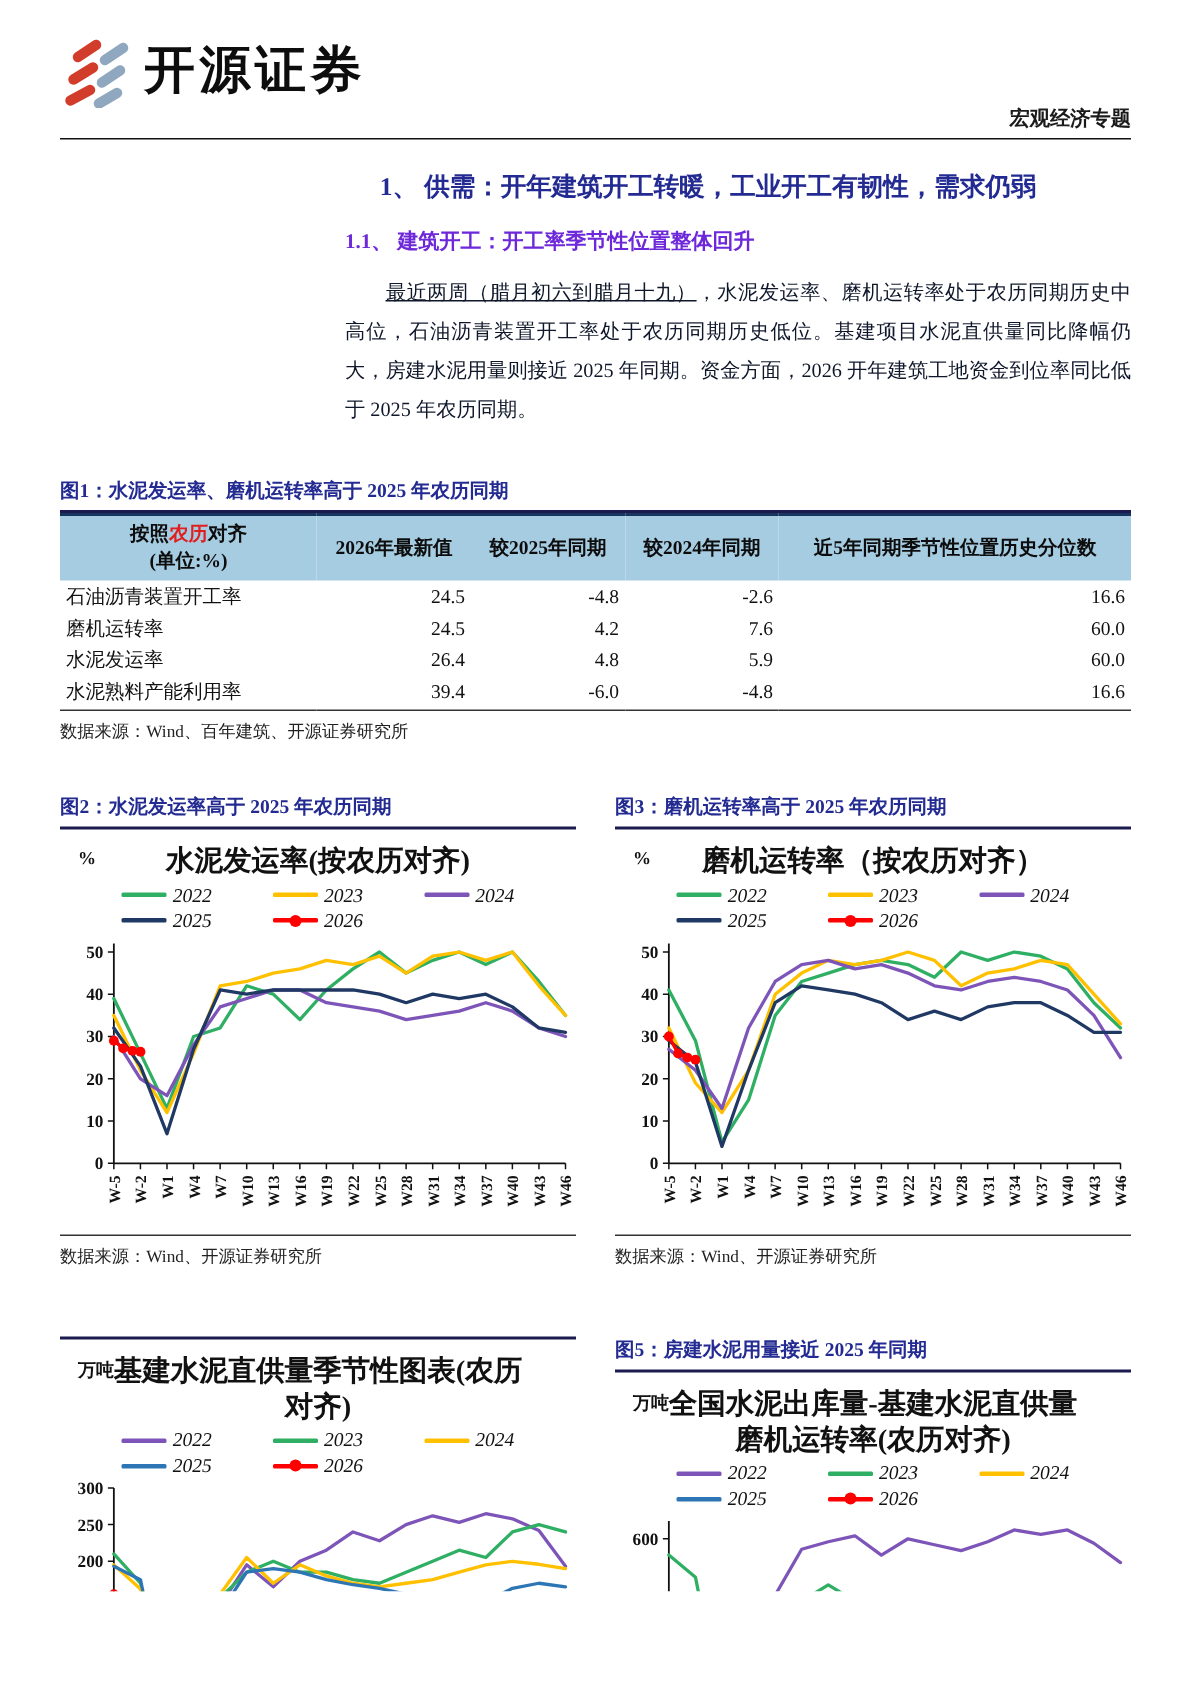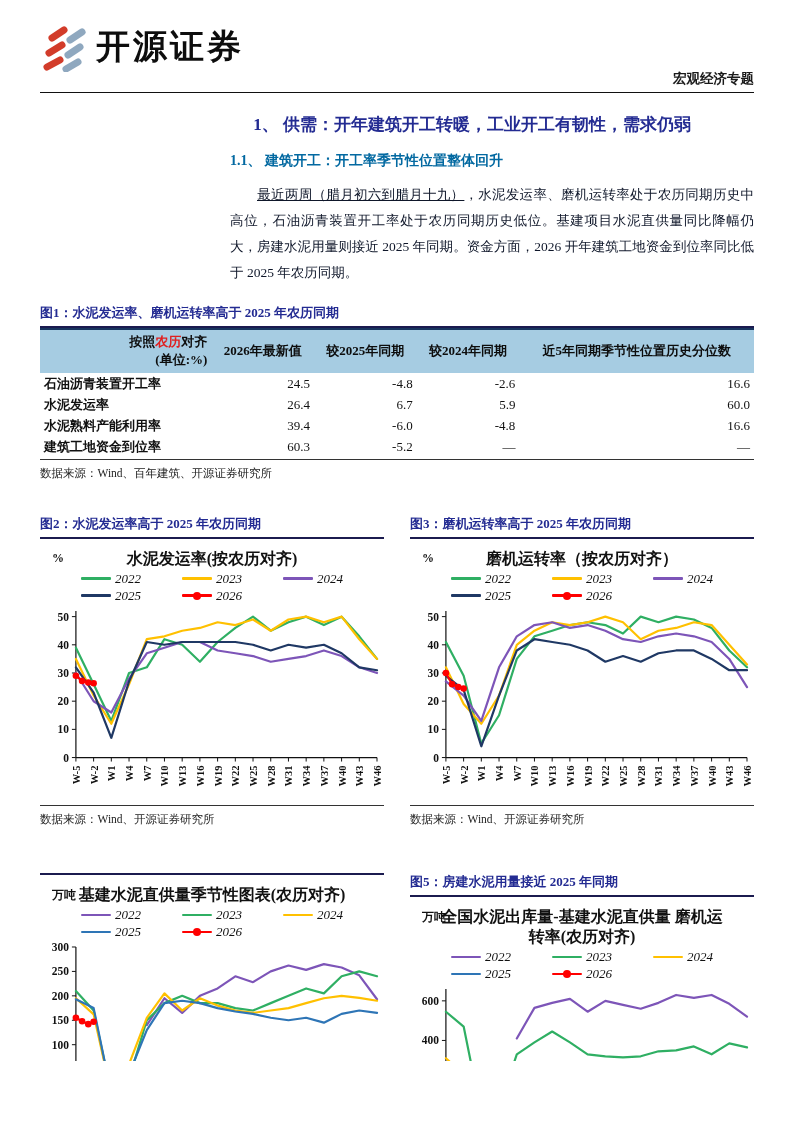--- a/index.html
+++ b/index.html
@@ -15,43 +15,43 @@
     padding:22px 40px 16px 40px;
   }
   
   .hdr{position:relative;height:68px;}
   .logo{display:flex;align-items:center;gap:10px;}
   .logo-text{font-size:34px;font-weight:bold;letter-spacing:3px;color:#0d0d0d;font-family:"Liberation Sans",sans-serif;}
   .hdr-right{position:absolute;right:0;bottom:2px;font-size:13.5px;font-weight:bold;color:#1a1a1a;}
   .hdr-rule{border:none;border-top:1.6px solid #111;margin:2px 0 0 0;}
   
   .h1{margin:20px 0 0 150px;text-align:center;font-size:17px;font-weight:bold;color:#232b92;}
-  .h2{margin:16px 0 0 190px;font-size:14px;font-weight:bold;color:#0369a1;}
+  .h2{margin:16px 0 0 190px;font-size:14px;font-weight:bold;color:#6d28d9;}
   .para{margin:12px 0 0 190px;font-size:13.5px;line-height:1.92;text-align:justify;color:#0f172a;}
   .para .ind{display:inline-block;width:2em;}
   .para .ul{text-decoration:underline;}
   
-  .tbl-sec{margin-top:18px;}
+  .tbl-sec{margin-top:32px;}
   .fig-cap{font-size:13px;font-weight:bold;color:#232b92;padding-bottom:4px;}
   .cap-rule{border:none;border-top:2px solid #1b1b4f;margin:0;}
   table.rpt{width:100%;border-collapse:collapse;margin-top:0;}
   table.rpt thead tr{background:#a6cce2;}
   table.rpt th{font-size:13px;font-weight:bold;color:#0d0d0d;padding:3px 4px;border-top:2.5px solid #17355e;vertical-align:middle;}
-  table.rpt th.c0{text-align:right;width:24%;line-height:1.45;}
+  table.rpt th.c0{text-align:center;width:24%;line-height:1.45;}
   table.rpt th .red{color:#e02020;}
   table.rpt td{font-size:13px;padding:1.5px 4px;text-align:right;}
-  table.rpt td.c0{text-align:left;font-weight:bold;}
+  table.rpt td.c0{text-align:left;font-weight:normal;}
   table.rpt tbody tr:last-child td{border-bottom:1.2px solid #333;padding-bottom:3px;}
   .src{font-size:11.5px;color:#222;margin-top:6px;}
   
   .figs{margin-top:34px;display:grid;grid-template-columns:1fr 1fr;column-gap:26px;row-gap:46px;}
   .fig{min-width:0;}
   .chart-head{position:relative;margin-top:10px;min-height:20px;}
   .unit{position:absolute;left:12px;top:2px;font-size:12px;font-weight:bold;}
-  .chart-title{display:block;margin:0 auto;max-width:82%;text-align:center;font-size:16px;font-weight:bold;line-height:1.25;}
+  .chart-title{display:block;margin:0 auto;max-width:82%;text-align:center;font-size:19px;font-weight:bold;line-height:1.25;}
   .legend{display:grid;grid-template-columns:1fr 1fr 1fr;width:88%;margin:2px auto 0 auto;row-gap:1px;}
   .lg-item{display:flex;align-items:center;gap:4px;font-size:13px;justify-content:center;font-style:italic;}
   .lg-swatch{position:relative;width:30px;height:10px;flex:0 0 30px;}
   .lg-line{position:absolute;left:0;right:0;top:3.5px;height:2.6px;border-radius:1px;}
   .lg-dot{position:absolute;left:11px;top:1px;width:8px;height:8px;border-radius:50%;}
   svg.plot{display:block;width:100%;height:auto;margin-top:2px;}
   .src-rule{border:none;border-top:1.2px solid #333;margin:4px 0 0 0;}
   
   .footer{position:absolute;left:40px;right:40px;top:1043px;border-top:1.6px solid #111;
           display:flex;justify-content:space-between;padding-top:5px;font-size:12.5px;font-weight:bold;color:#1a1a1a;}
@@ -104,39 +104,39 @@
       </thead>
       <tbody id="tbl-body">
           <tr>
             <td class="c0">石油沥青装置开工率</td>
             <td>24.5</td>
             <td>-4.8</td>
             <td>-2.6</td>
             <td>16.6</td>
           </tr>
           <tr>
+            <td class="c0">磨机运转率</td>
+            <td>24.5</td>
+            <td>4.2</td>
+            <td>7.6</td>
+            <td>60.0</td>
+          </tr>
+          <tr>
             <td class="c0">水泥发运率</td>
             <td>26.4</td>
-            <td>6.7</td>
+            <td>4.8</td>
             <td>5.9</td>
             <td>60.0</td>
           </tr>
           <tr>
             <td class="c0">水泥熟料产能利用率</td>
             <td>39.4</td>
             <td>-6.0</td>
             <td>-4.8</td>
             <td>16.6</td>
-          </tr>
-          <tr>
-            <td class="c0">建筑工地资金到位率</td>
-            <td>60.3</td>
-            <td>-5.2</td>
-            <td>—</td>
-            <td>—</td>
           </tr>
         </tbody>
     </table>
     <div class="src">数据来源：Wind、百年建筑、开源证券研究所</div>
   </div>
 
   <div class="figs">
     <div class="fig">
       <div class="fig-cap">图2：水泥发运率高于 2025 年农历同期</div>
       <hr class="cap-rule">

